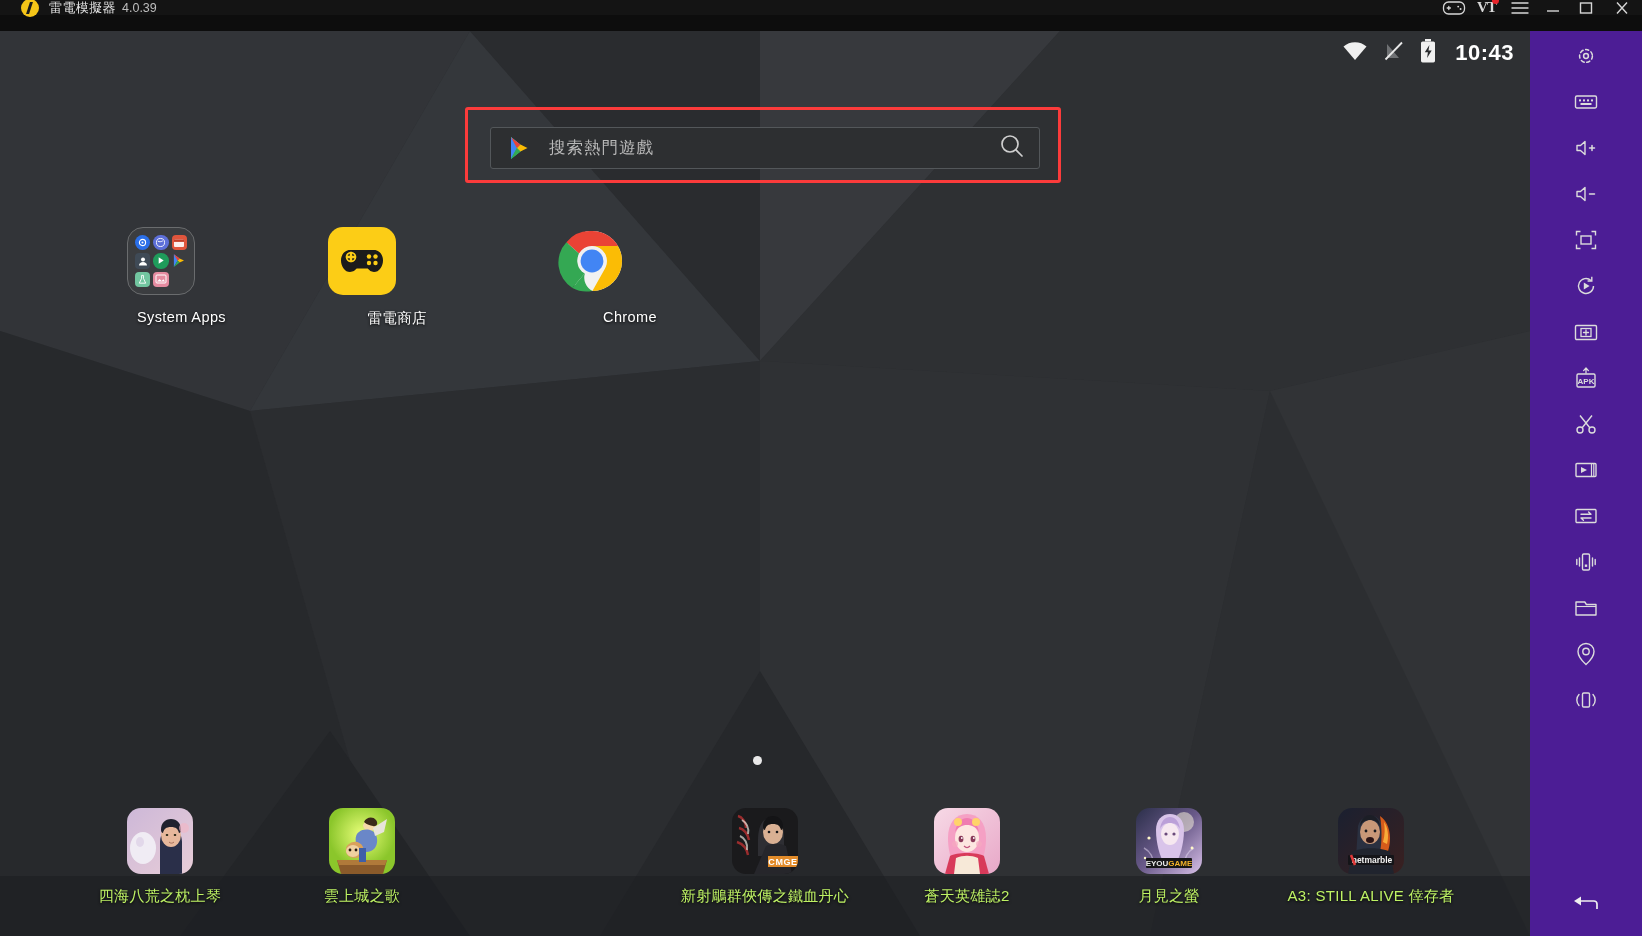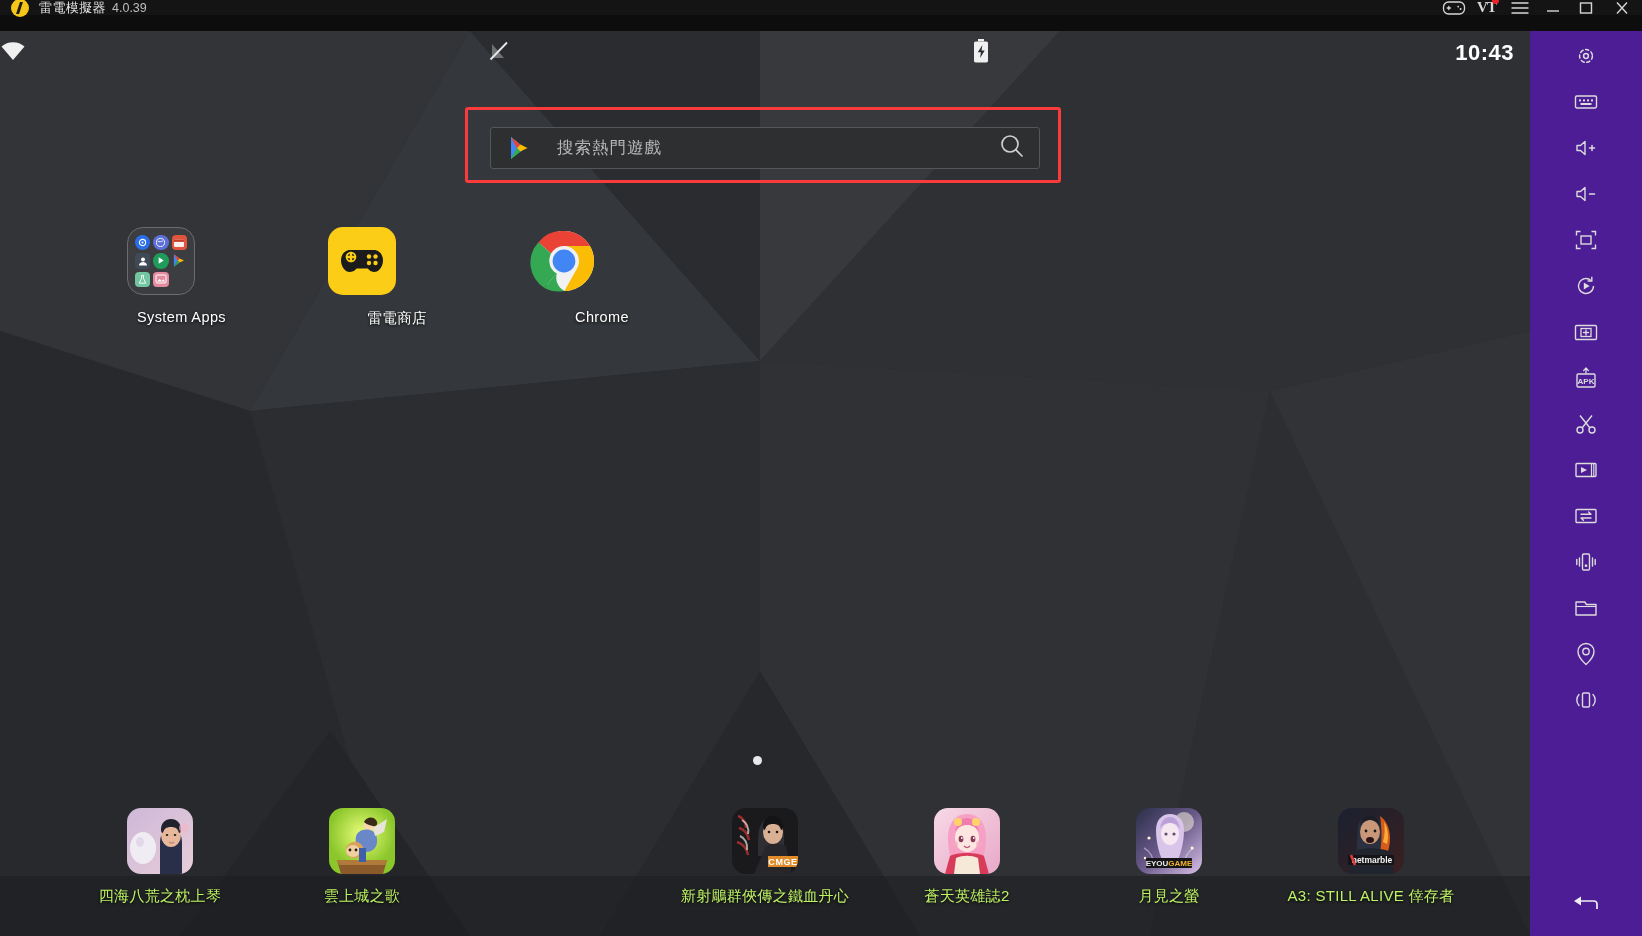--- a/index.html
+++ b/index.html
@@ -3,21 +3,21 @@
 <meta charset="utf-8">
 <style>
   * { box-sizing: border-box; margin:0; padding:0; }
   html,body { width:1642px; height:936px; overflow:hidden; background:#000;
     font-family:"Liberation Sans","DejaVu Sans",sans-serif; }
 
   #app { position:relative; width:1642px; height:936px; background:#0d0d0d; }
 
   
   .titlebar { position:absolute; left:0; top:0; width:1642px; height:15px;
-    background:#141414; display:flex; align-items:center; }
+    background:#141414; display:flex; align-items:center;padding-left:10px; }
   .tb-logo { width:18px; height:18px; margin-left:11px; border-radius:50%;
     background:#f5c518; position:relative; flex:none; }
   .tb-logo:after { content:""; position:absolute; left:7px; top:3px; width:3px; height:12px;
     background:#1a1a1a; transform:skewX(-18deg); }
   .tb-title { color:#e6e6e6; font-size:13px; margin-left:10px; letter-spacing:.4px; }
   .tb-ver { color:#bdbdbd; font-size:12.5px; margin-left:6px; }
   .tb-right { margin-left:auto; display:flex; align-items:center; height:31px; }
   .tb-btn { width:33px; height:31px; display:flex; align-items:center; justify-content:center;
     color:#d6d6d6; position:relative; }
   .tb-btn svg { display:block; }
@@ -28,31 +28,31 @@
   .tb-close { width:40px; }
 
   
   .screen { position:absolute; left:0; top:31px; width:1530px; height:905px;
     overflow:hidden; background:#2b2d30; }
   
   .wp { position:absolute; inset:0; background:#2f3134; }
 
   
   .statusbar { position:absolute; left:0; top:0; width:1530px; height:44px;
-    display:flex; align-items:center; justify-content:space-between; padding-right:16px; gap:15px; z-index:6;}
+    display:flex; align-items:center; justify-content:flex-end; padding-right:16px; gap:15px; z-index:6;}
   .sb-time { color:#fff; font-size:22px; font-weight:bold; letter-spacing:.5px; margin-left:4px; }
 
   
   .searchwrap { position:absolute; left:465px; top:76px; width:596px; height:76px;
     border:3px solid #fb3b3b; border-radius:3px; z-index:7; }
   .searchbar { position:absolute; left:22px; top:17px; width:550px; height:42px;
     background:#2d2f31; border:1px solid #53575a; border-radius:3px;
     display:flex; align-items:center; }
   .gp-icon { width:26px; height:26px; margin-left:16px; flex:none; }
-  .search-ph { color:#b9b9b9; font-size:16.5px; margin-left:24px; letter-spacing:1px; }
+  .search-ph { color:#b9b9b9; font-size:16.5px; margin-left:16px; letter-spacing:1px; }
   .search-mag { margin-left:auto; margin-right:14px; color:#cfcfcf; }
 
   
   .apps { position:absolute; left:0; top:196px; width:1530px; z-index:5; }
   .app { position:absolute; width:130px; text-align:right; }
   .app-icon { width:68px; height:68px; margin:0 auto; border-radius:15px;
     position:relative; overflow:hidden; }
   .app-label { color:#fff; font-size:14.5px; margin-top:14px; letter-spacing:.4px;
     text-shadow:0 1px 3px rgba(0,0,0,.9); white-space:nowrap; }
 
@@ -259,21 +259,21 @@
             <circle cx="30" cy="11.5" r="2.2" fill="#fccd16"></circle>
               <circle cx="36.5" cy="11.5" r="2.2" fill="#fccd16"></circle>
             <circle cx="30" cy="18" r="2.2" fill="#fccd16"></circle>
               <circle cx="36.5" cy="18" r="2.2" fill="#fccd16"></circle>
             <circle cx="12" cy="12" r="4.4" fill="none" stroke="#fccd16" stroke-width="1.8"></circle>
           </svg>
         </div>
         <div class="app-label">雷電商店</div>
       </div>
 
-      <div class="app" style="left:499px; top:0;">
+      <div class="app" style="left:527px; top:0;">
         <div class="app-icon" style="background:transparent;">
           <svg width="68" height="68" viewBox="0 0 68 68">
             <circle cx="34" cy="34" r="30" fill="#f1f1f1"></circle>
             <path d="M34 4a30 30 0 0 1 26 15H34a15 15 0 0 0-13 7.6L8.4 15.2A30 30 0 0 1 34 4z" fill="#ea4335"></path>
             <path d="M8.4 15.2L21 26.6A15 15 0 0 0 27 46l-12.6 15A30 30 0 0 1 8.4 15.2z" fill="#34a853"></path>
             <path d="M60 19a30 30 0 0 1-25.6 45L47 41.4A15 15 0 0 0 34 19h26z" fill="#fbbc05"></path>
             <path d="M14.4 61L27 46a15 15 0 0 0 7.4 18L34 64a30 30 0 0 1-19.6-3z" fill="#34a853"></path>
             <circle cx="34" cy="34" r="14.6" fill="#f1f1f1"></circle>
             <circle cx="34" cy="34" r="11.4" fill="#4285f4"></circle>
           </svg>

